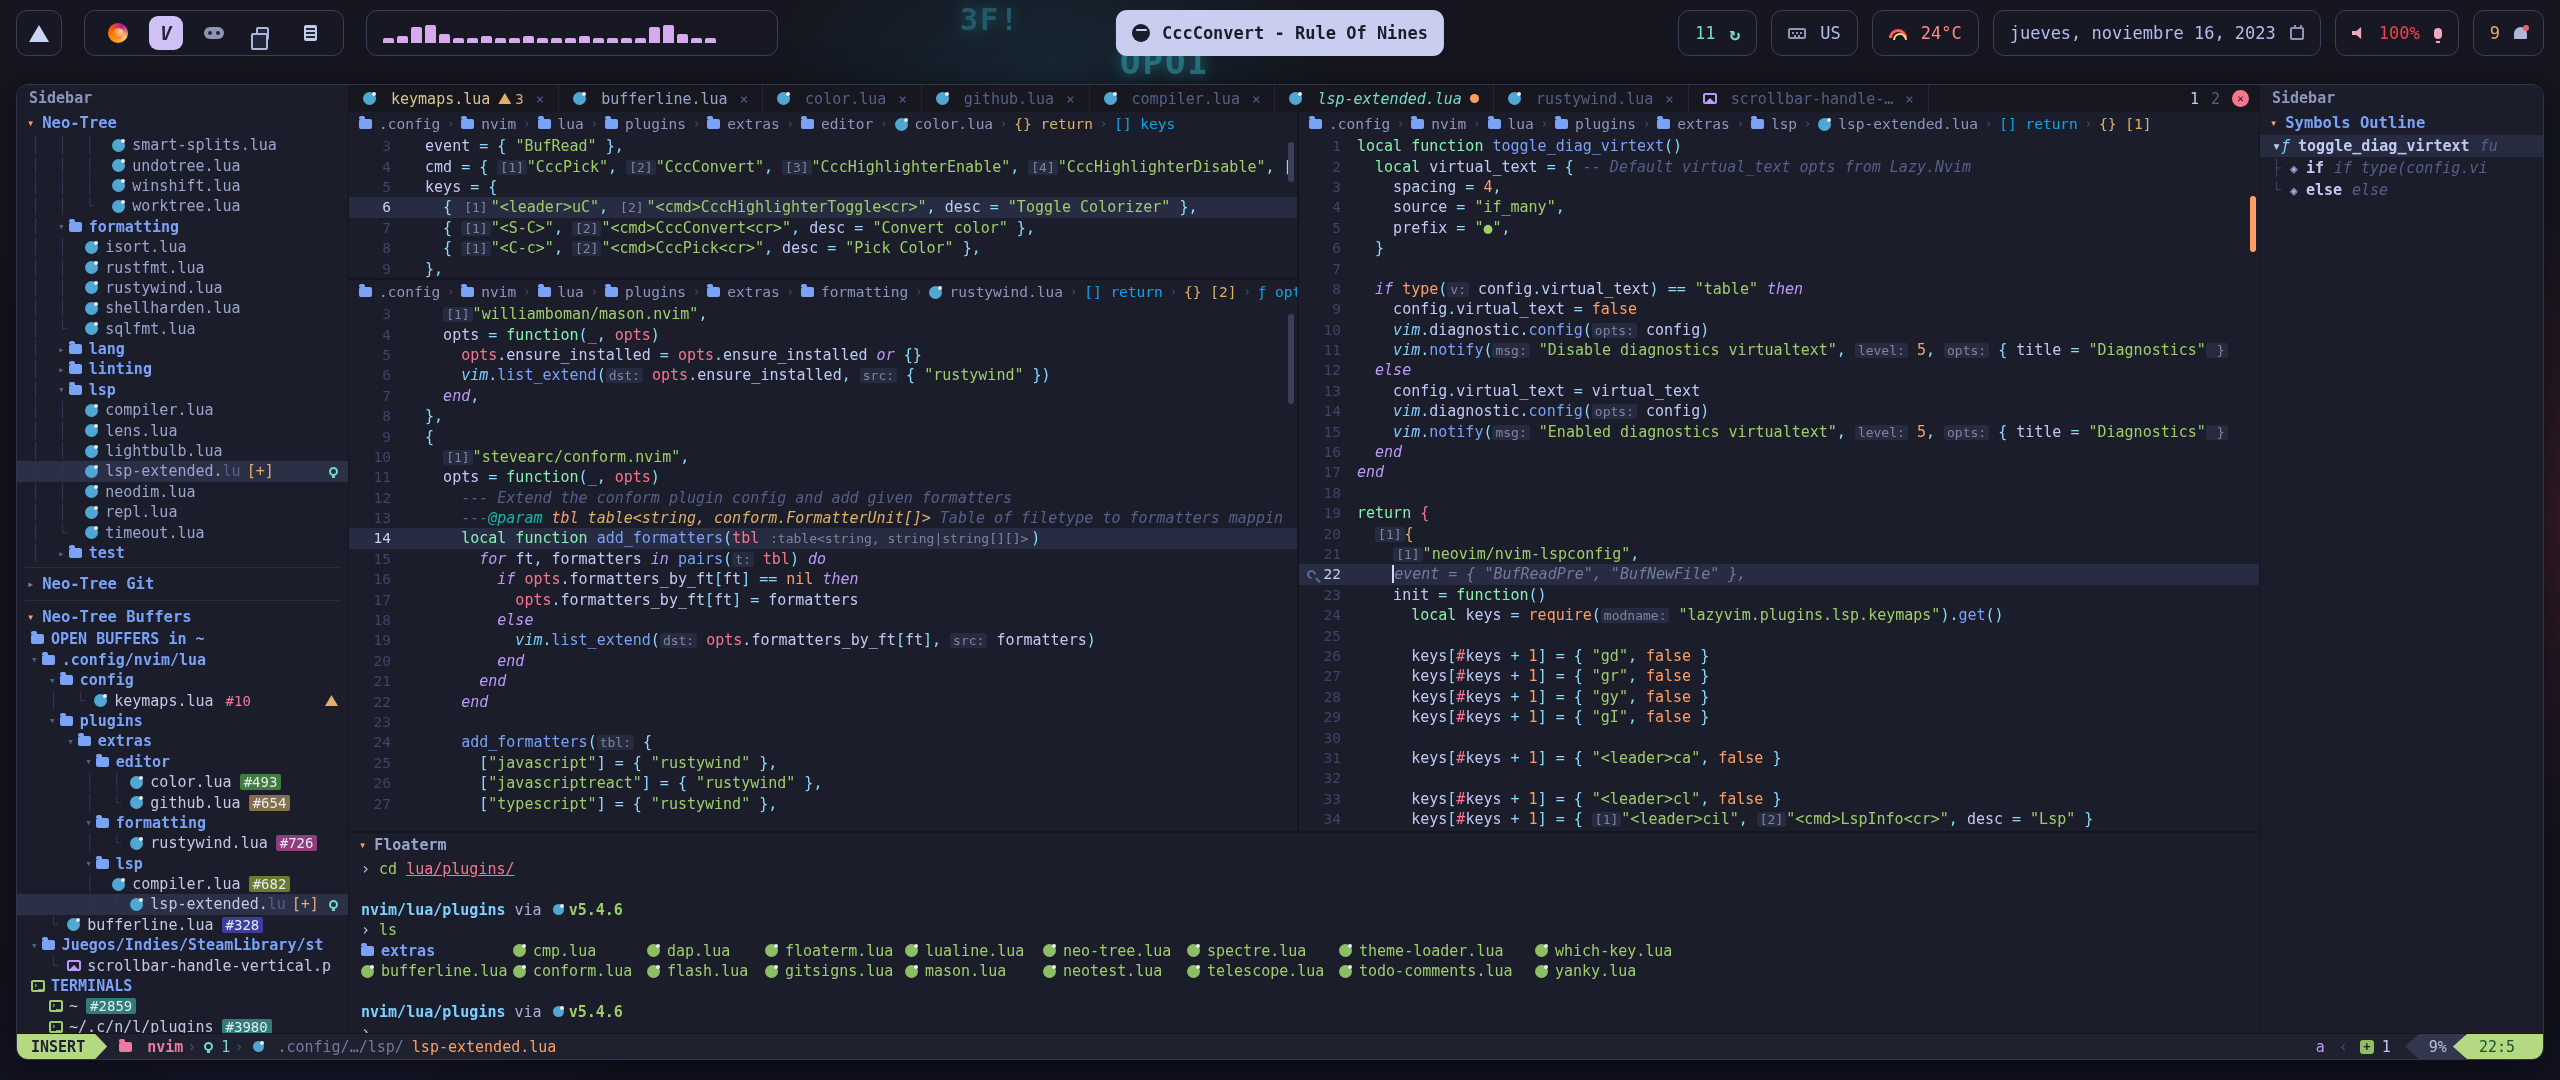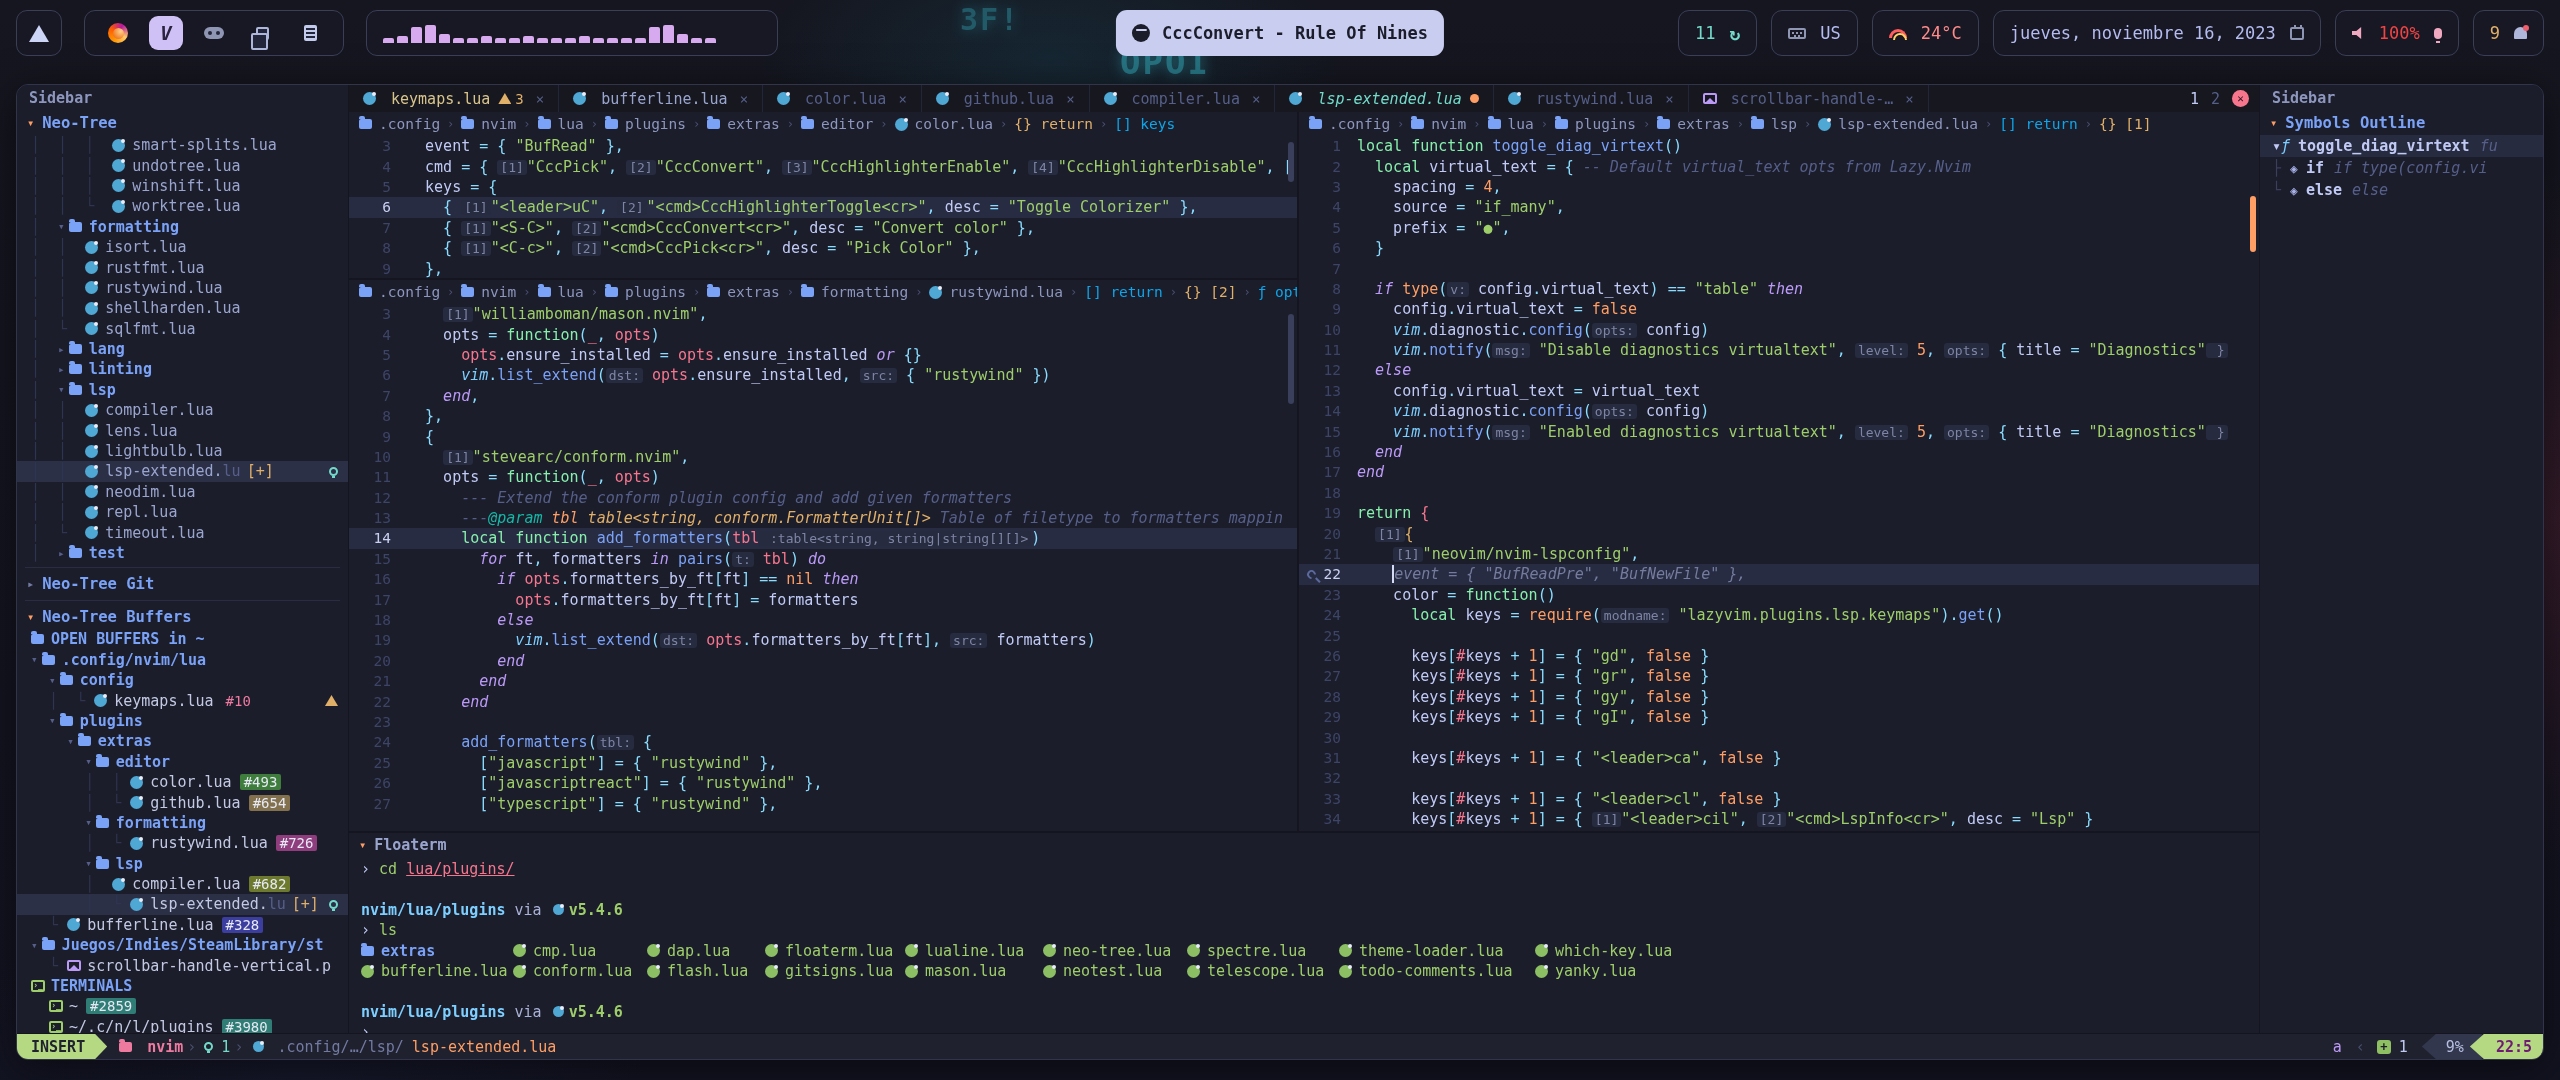--- a/index.html
+++ b/index.html
@@ -151,21 +151,21 @@
   .seg-mode{height:100%;display:flex;align-items:center;background:#b5d882;color:#20222f;font-weight:bold;padding:0 22px 0 14px;clip-path:polygon(0 0,calc(100% - 12px) 0,100% 50%,calc(100% - 12px) 100%,0 100%)}
   .sl-item{display:flex;align-items:center;gap:8px;margin-left:12px;color:#9aa5ce}
   .sl-sep{color:#4a5070;margin:0 4px}
   .sl-git{color:#ee7aa0;font-weight:bold}
   .sl-lsp{color:#73daca}
   .sl-path-dim{color:#737aa2}.sl-path-file{color:#ff9e64}
   #sl-right{margin-left:auto;display:flex;align-items:center;height:100%}
   .sl-reg{color:#bb9af7;margin-right:10px}
   .sl-plus-n{color:#c0caf5;margin:0 14px 0 8px}
   .seg-pct{height:100%;display:flex;align-items:center;background:#32374d;color:#b6bee0;padding:0 18px 0 24px;clip-path:polygon(14px 0,100% 0,100% 100%,14px 100%,0 50%)}
-  .seg-pos{height:100%;display:flex;align-items:center;background:#b5d882;color:#701a75;font-weight:bold;padding:0 11px 0 26px;margin-left:-12px;clip-path:polygon(14px 0,100% 0,100% 100%,14px 100%,0 50%)}
+  .seg-pos{height:100%;display:flex;align-items:center;background:#b5d882;color:#14532d;font-weight:normal;padding:0 28px 0 26px;margin-left:-12px;clip-path:polygon(14px 0,100% 0,100% 100%,14px 100%,0 50%)}
 
   
   .so-row{height:22px;display:flex;align-items:center;white-space:pre;padding-left:12px;font-size:15px;color:#c0caf5}
   .so-row.sel{background:#262b3f}
   .so-row .guide{color:#3a3f5c}
   .so-ic-f{color:#7dcfff;font-style:italic;margin-right:8px}
   .so-ic-cube{color:#a8b1e8;margin-right:8px;font-size:13px}
   .so-lbl{font-weight:bold}
   .so-hint{color:#565f89;font-style:italic;margin-left:10px;overflow:hidden}
 </style>
@@ -443,21 +443,21 @@
               <div class="cl"><span class="ln">13</span><span class="lc"><span class="tk-v">    config</span><span class="tk-o">.</span><span class="tk-v">virtual_text</span><span class="tk-o"> = </span><span class="tk-v">virtual_text</span></span></div>
               <div class="cl"><span class="ln">14</span><span class="lc"><span class="tk-b">    vim</span><span class="tk-o">.</span><span class="tk-v">diagnostic</span><span class="tk-o">.</span><span class="tk-f">config</span><span class="tk-o">(</span><span class="tk-h">opts:</span><span class="tk-v"> config</span><span class="tk-o">)</span></span></div>
               <div class="cl"><span class="ln">15</span><span class="lc"><span class="tk-b">    vim</span><span class="tk-o">.</span><span class="tk-f">notify</span><span class="tk-o">(</span><span class="tk-h">msg:</span><span class="tk-s"> "Enabled diagnostics virtualtext"</span><span class="tk-o">, </span><span class="tk-h">level:</span><span class="tk-n"> 5</span><span class="tk-o">, </span><span class="tk-h">opts:</span><span class="tk-o"> { </span><span class="tk-v">title</span><span class="tk-o"> = </span><span class="tk-s">"Diagnostics"</span><span class="tk-h"> }</span></span></div>
               <div class="cl"><span class="ln">16</span><span class="lc"><span class="tk-i">  end</span></span></div>
               <div class="cl"><span class="ln">17</span><span class="lc"><span class="tk-i">end</span></span></div>
               <div class="cl"><span class="ln">18</span><span class="lc"></span></div>
               <div class="cl"><span class="ln">19</span><span class="lc"><span class="tk-k">return </span><span class="tk-rb">{</span></span></div>
               <div class="cl"><span class="ln">20</span><span class="lc"><span class="tk-v">  </span><span class="tk-h">[1]</span><span class="tk-y">{</span></span></div>
               <div class="cl"><span class="ln">21</span><span class="lc"><span class="tk-v">    </span><span class="tk-h">[1]</span><span class="tk-s">"neovim/nvim-lspconfig"</span><span class="tk-o">,</span></span></div>
               <div class="cl cur-line"><span class="ln">22<span class="ic ic-wrench gutter-sign"></span></span><span class="lc"><span class="tk-v">    </span><span class="tk-cur"></span><span class="tk-g">event = { "BufReadPre", "BufNewFile" },</span></span></div>
-              <div class="cl"><span class="ln">23</span><span class="lc"><span class="tk-v">    color</span><span class="tk-o"> = </span><span class="tk-k">function</span><span class="tk-o">()</span></span></div>
+              <div class="cl"><span class="ln">23</span><span class="lc"><span class="tk-v">    init</span><span class="tk-o"> = </span><span class="tk-k">function</span><span class="tk-o">()</span></span></div>
               <div class="cl"><span class="ln">24</span><span class="lc"><span class="tk-k">      local </span><span class="tk-v">keys</span><span class="tk-o"> = </span><span class="tk-n">require</span><span class="tk-o">(</span><span class="tk-h">modname:</span><span class="tk-s"> "lazyvim.plugins.lsp.keymaps"</span><span class="tk-o">).</span><span class="tk-f">get</span><span class="tk-o">()</span></span></div>
               <div class="cl"><span class="ln">25</span><span class="lc"></span></div>
               <div class="cl"><span class="ln">26</span><span class="lc"><span class="tk-v">      keys</span><span class="tk-o">[</span><span class="tk-p">#</span><span class="tk-v">keys</span><span class="tk-o"> + </span><span class="tk-n">1</span><span class="tk-o">] = { </span><span class="tk-s">"gd"</span><span class="tk-o">, </span><span class="tk-n">false</span><span class="tk-o"> }</span></span></div>
               <div class="cl"><span class="ln">27</span><span class="lc"><span class="tk-v">      keys</span><span class="tk-o">[</span><span class="tk-p">#</span><span class="tk-v">keys</span><span class="tk-o"> + </span><span class="tk-n">1</span><span class="tk-o">] = { </span><span class="tk-s">"gr"</span><span class="tk-o">, </span><span class="tk-n">false</span><span class="tk-o"> }</span></span></div>
               <div class="cl"><span class="ln">28</span><span class="lc"><span class="tk-v">      keys</span><span class="tk-o">[</span><span class="tk-p">#</span><span class="tk-v">keys</span><span class="tk-o"> + </span><span class="tk-n">1</span><span class="tk-o">] = { </span><span class="tk-s">"gy"</span><span class="tk-o">, </span><span class="tk-n">false</span><span class="tk-o"> }</span></span></div>
               <div class="cl"><span class="ln">29</span><span class="lc"><span class="tk-v">      keys</span><span class="tk-o">[</span><span class="tk-p">#</span><span class="tk-v">keys</span><span class="tk-o"> + </span><span class="tk-n">1</span><span class="tk-o">] = { </span><span class="tk-s">"gI"</span><span class="tk-o">, </span><span class="tk-n">false</span><span class="tk-o"> }</span></span></div>
               <div class="cl"><span class="ln">30</span><span class="lc"></span></div>
               <div class="cl"><span class="ln">31</span><span class="lc"><span class="tk-v">      keys</span><span class="tk-o">[</span><span class="tk-p">#</span><span class="tk-v">keys</span><span class="tk-o"> + </span><span class="tk-n">1</span><span class="tk-o">] = { </span><span class="tk-s">"&lt;leader&gt;ca"</span><span class="tk-o">, </span><span class="tk-n">false</span><span class="tk-o"> }</span></span></div>
               <div class="cl"><span class="ln">32</span><span class="lc"></span></div>
               <div class="cl"><span class="ln">33</span><span class="lc"><span class="tk-v">      keys</span><span class="tk-o">[</span><span class="tk-p">#</span><span class="tk-v">keys</span><span class="tk-o"> + </span><span class="tk-n">1</span><span class="tk-o">] = { </span><span class="tk-s">"&lt;leader&gt;cl"</span><span class="tk-o">, </span><span class="tk-n">false</span><span class="tk-o"> }</span></span></div>

